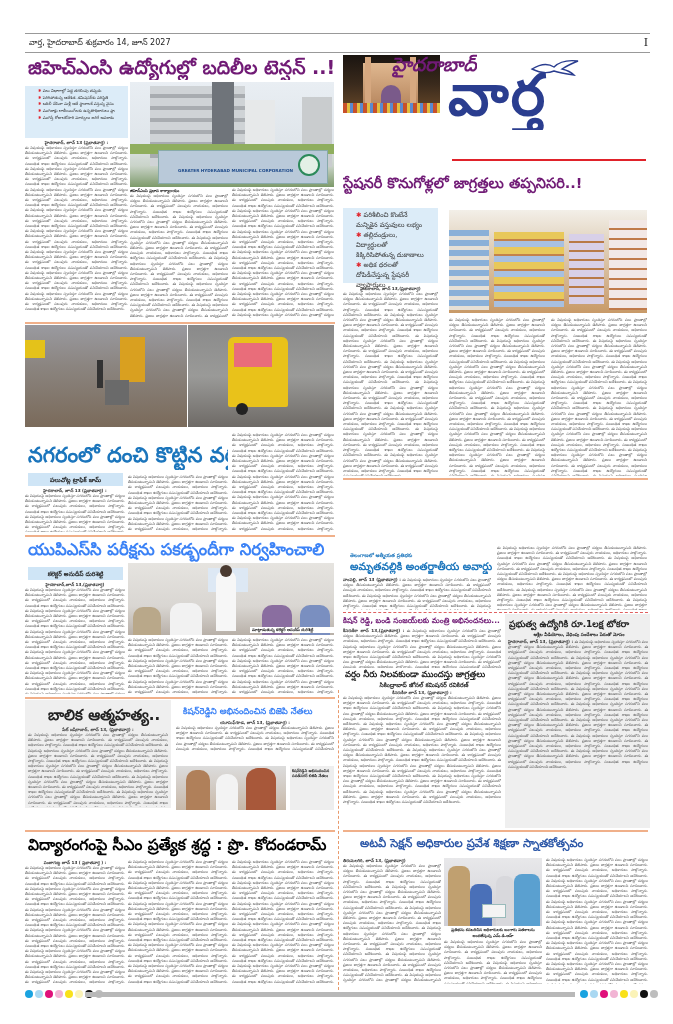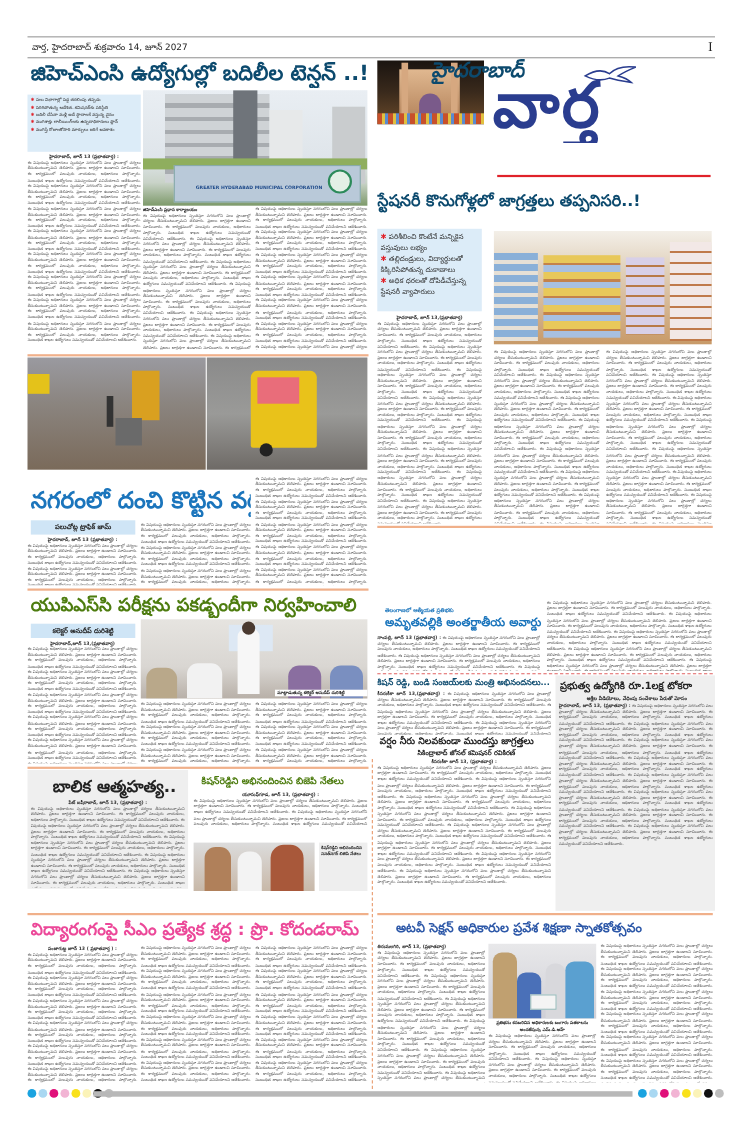--- a/index.html
+++ b/index.html
@@ -2,28 +2,28 @@
 <html><head>
 <meta charset="utf-8">
 <style>
   *{box-sizing:border-box;margin:0;padding:0}
   html,body{width:673px;height:1024px;background:#fff;overflow:hidden}
   body{font-family:"DejaVu Sans",sans-serif;color:#222;position:relative}
   .abs{position:absolute}
   .hdr{position:absolute;left:25px;top:33px;width:625px;height:20px;border-top:1px solid #999;border-bottom:1px solid #999;font-size:8px;line-height:18px;padding-left:4px;color:#222}
   .hdr .pg{position:absolute;right:2px;top:0;font-family:"DejaVu Serif",serif;font-size:11px}
   .headline{position:absolute;font-weight:bold;white-space:nowrap;overflow:hidden}
-  .red{color:#0c4a6e}
+  .red{color:#701a75}
   .blue{color:#1b75bc}
-  .purple{color:#4d7c0f}
-  .magenta{color:#ec4899}
+  .purple{color:#3b82f6}
+  .magenta{color:#000000}
   .navy{color:#2a3d8f}
   .txt{position:absolute;font-size:3.6px;line-height:5.2px;color:#555;overflow:hidden;text-align:justify}
   .txt .dl{display:block;font-weight:bold;color:#333;text-align:center;font-size:4.2px;line-height:6px}
-  .bullets{position:absolute;background:#dcecf8;padding:2px 3px}
+  .bullets{position:absolute;background:#dcecf8;padding:2px 13px}
   .bullets .b{font-size:4px;line-height:6.7px;color:#333;white-space:nowrap;overflow:hidden}
   .bullets .b:before{content:"✱ ";color:#e0222a}
   .bigbullets .b{font-size:6.5px;line-height:10px}
   .photo{position:absolute;overflow:hidden}
   .caption{position:absolute;font-size:4px;line-height:5.5px;font-weight:bold;color:#222;overflow:hidden}
   .sep{position:absolute;height:2px;background:#f0b08a}
   .vsep{position:absolute;width:1px;border-left:1px dashed #e89a6c}
   .subbox{position:absolute;background:#cfe5f6;font-size:6px;font-weight:bold;text-align:center;line-height:13px;color:#222}
   .greybox{position:absolute;background:#efefef}
   .colorbar{position:absolute;top:990px;height:8px;display:flex;align-items:center;gap:2px}

